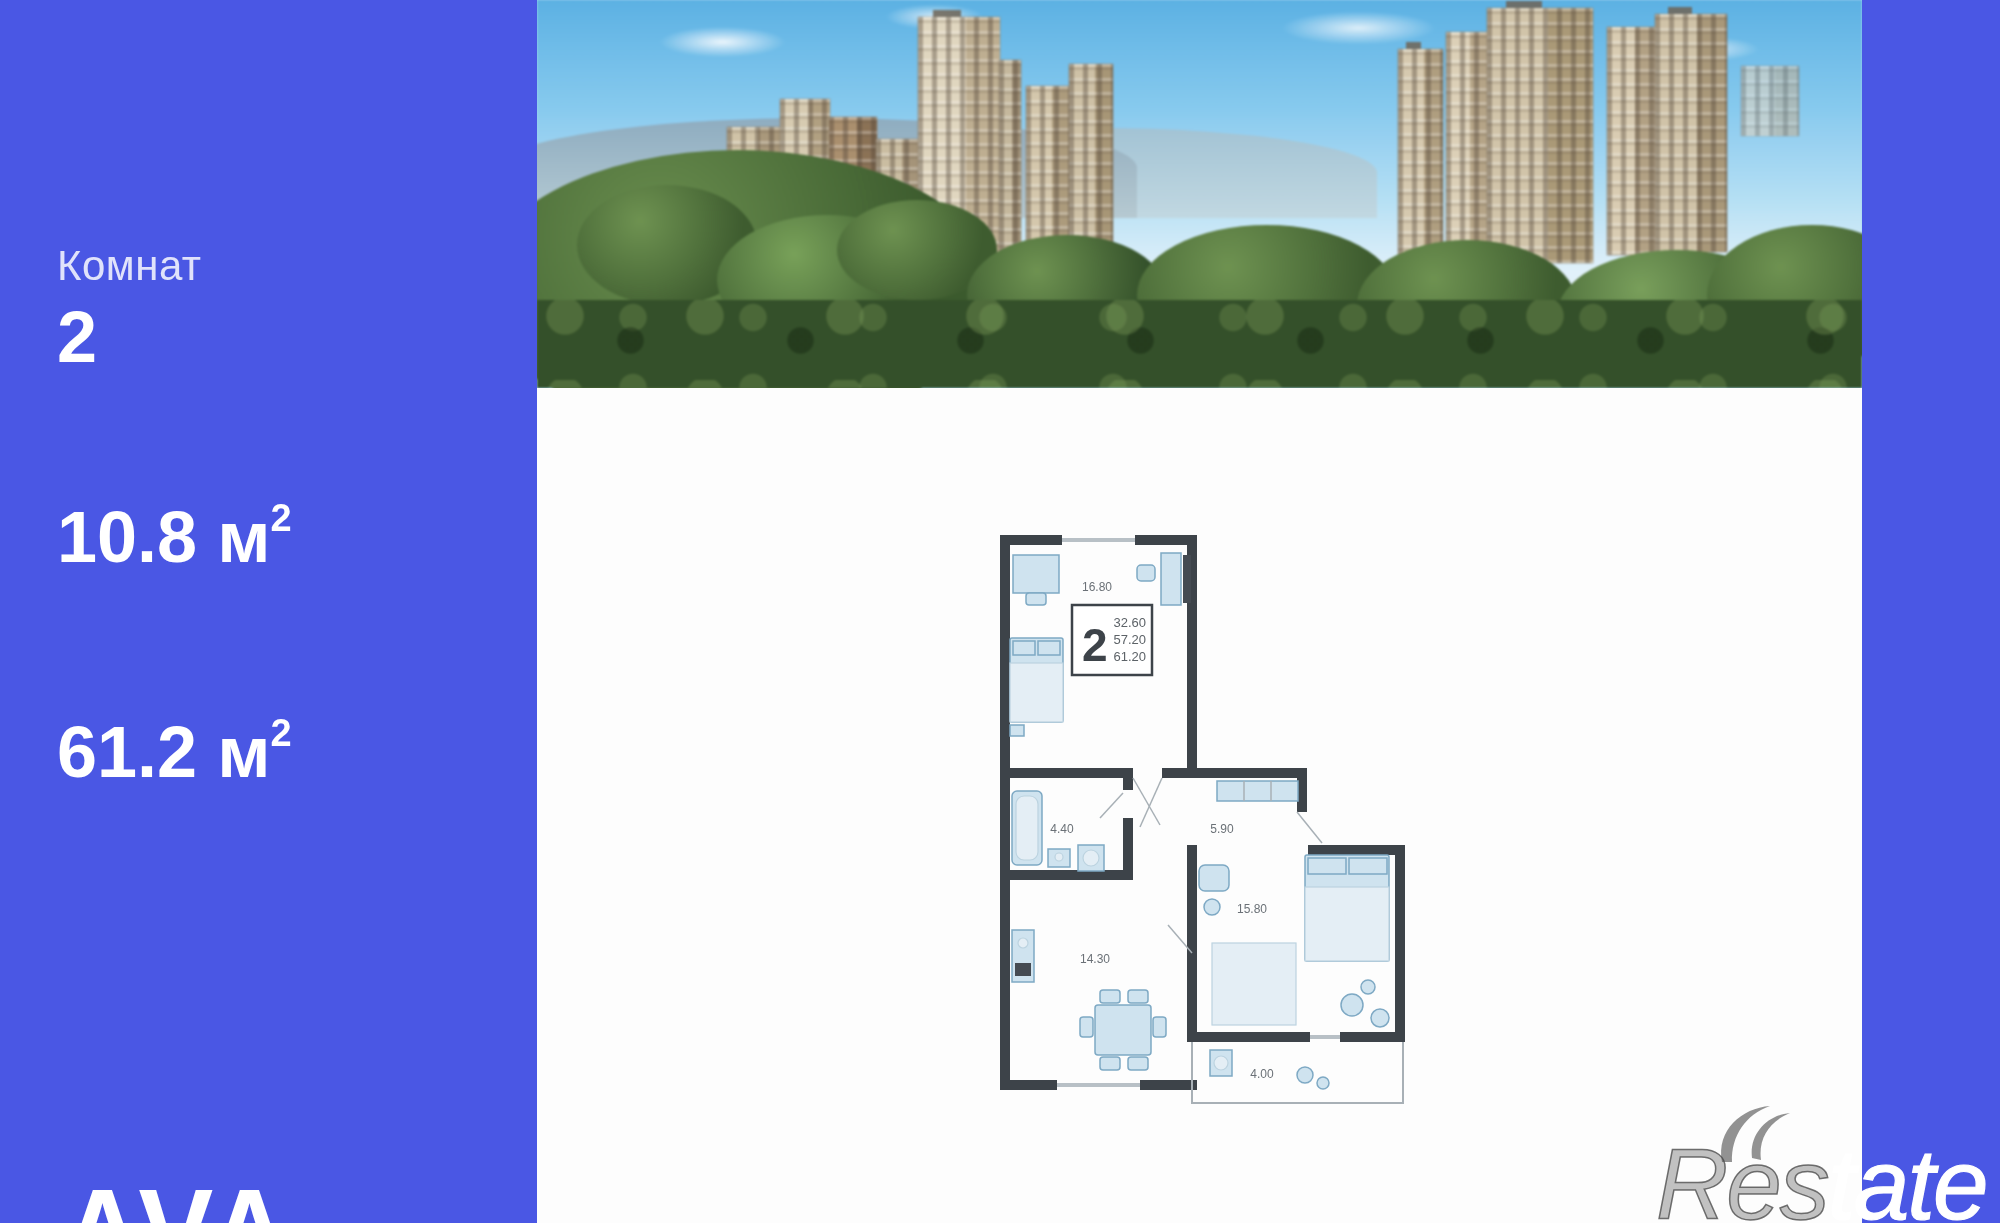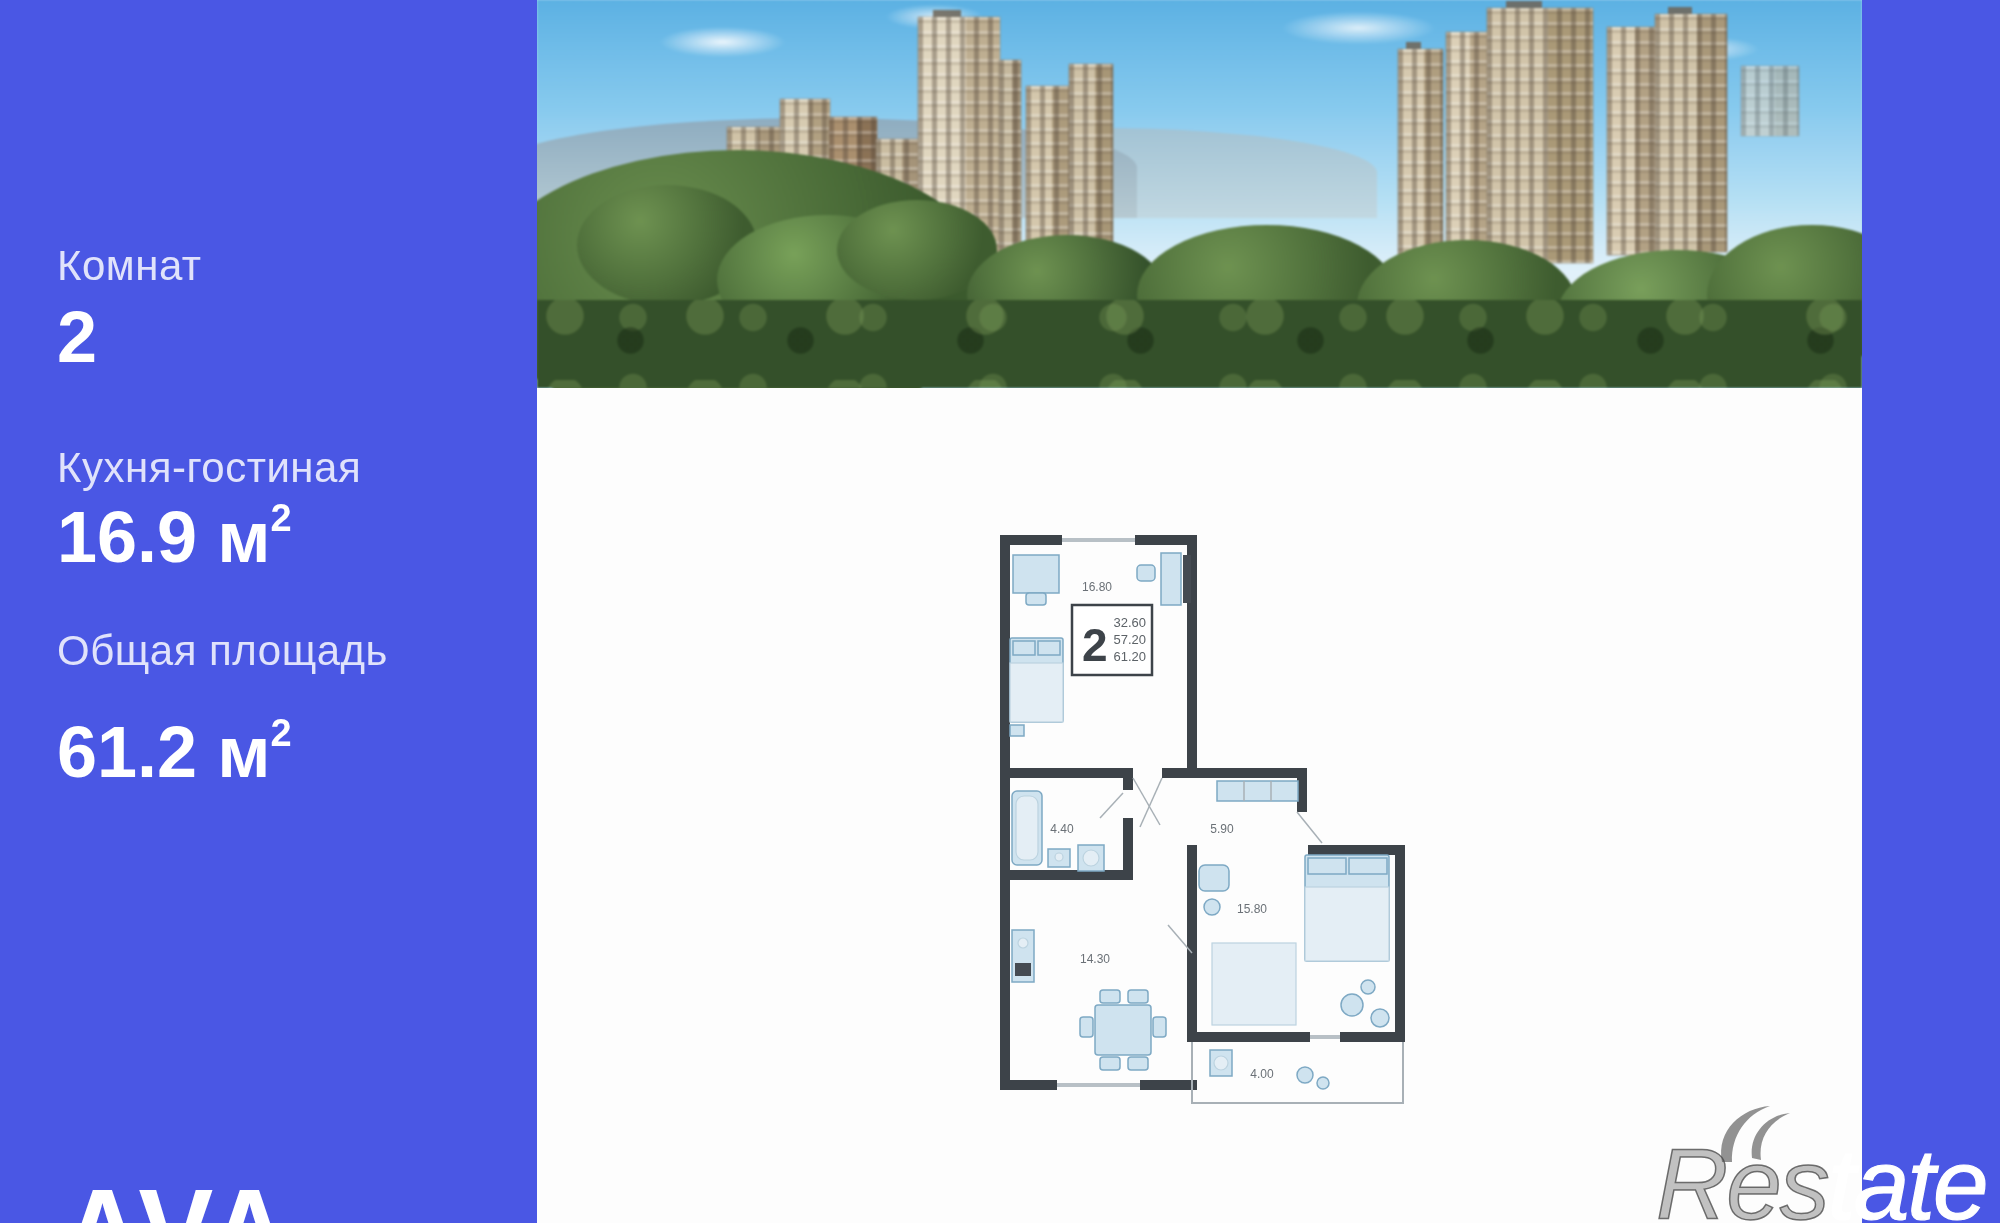--- a/index.html
+++ b/index.html
@@ -63,24 +63,22 @@
   .wm .wm-l{color:rgba(80,80,80,.35);-webkit-text-stroke:1.5px rgba(70,70,70,.75);}
   .wm .wm-r{color:#ffffff;-webkit-text-stroke:1.2px #ffffff;}
 </style>
 </head>
 <body>
 
 <div class="abs" style="left:0;top:0;width:612px;height:1223px;">
   <div class="abs stat-label" style="left:57px;top:242px;">Комнат</div>
   <div class="abs stat-value" style="left:57px;top:301px;"><span>2</span></div>
 
-  <div class="abs stat-label" style="left:57px;top:444px;">Кухня-гостиная</div>
-  <div class="abs stat-value" style="left:57px;top:501px;"><span>16.9</span> <span>м</span><sup>2</sup></div>
-
-  <div class="abs stat-label" style="left:57px;top:627px;">Общая площадь</div>
+  <div class="abs stat-value" style="left:57px;top:501px;"><span>10.8</span> <span>м</span><sup>2</sup></div>
+
   <div class="abs stat-value" style="left:57px;top:716px;"><span>61.2</span> <span>м</span><sup>2</sup></div>
 
   <div class="abs brand-logo" style="left:62px;top:1162px;">AVA</div>
 </div>
 
 <div class="abs panel">
 
   <div class="abs photo">
     <div class="photo-inner">
       <div class="sky"></div>

